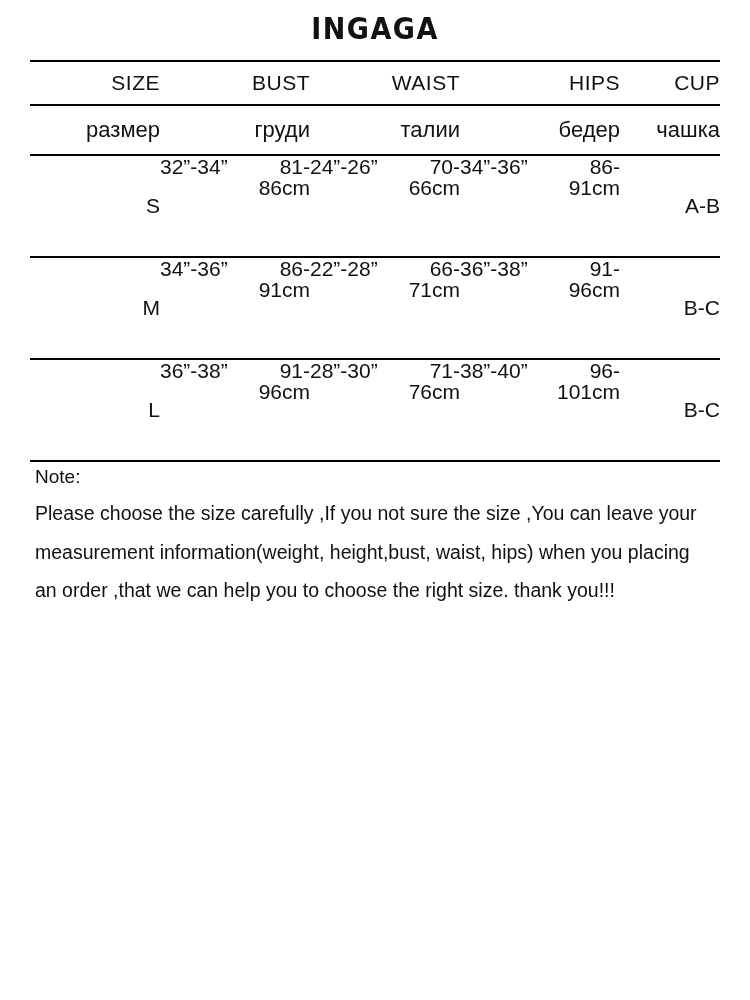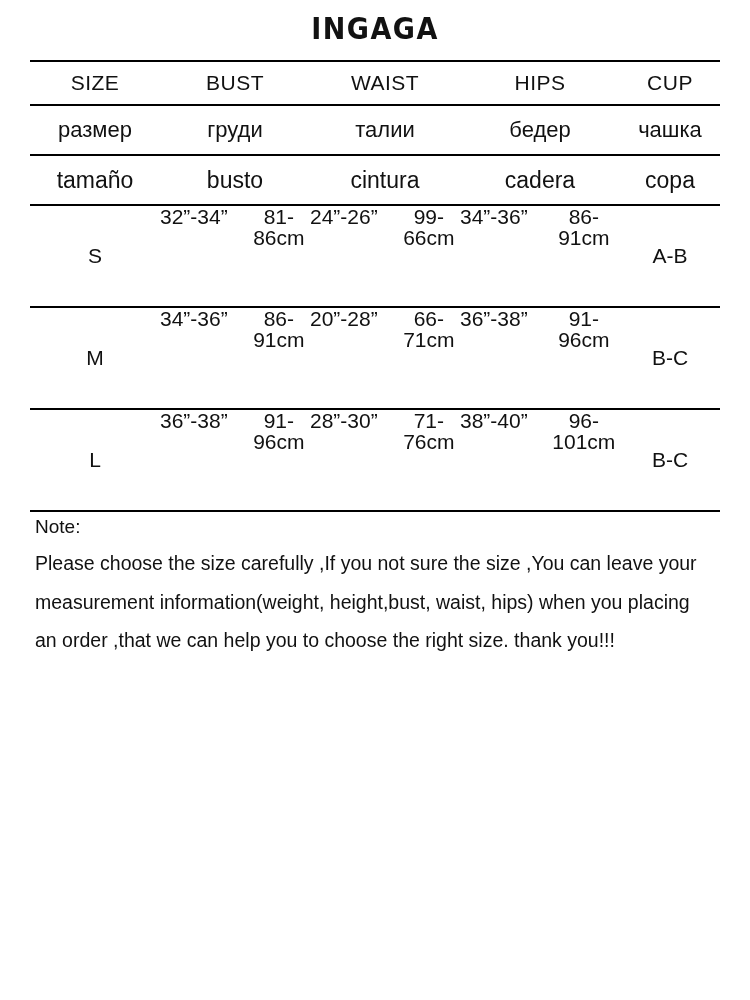--- a/index.html
+++ b/index.html
@@ -36,21 +36,21 @@
   }
 
   
   .size-table {
     width: 690px;
     margin: 16px auto 0 auto;
     border-collapse: collapse;
     table-layout: fixed;
   }
   .size-table td {
-    text-align: center;
+    text-align: right;
     vertical-align: middle;
     padding: 0;
     color: #111;
   }
   .row-head td {
     border-top: 2px solid #000;
   }
   .row-div td {
     border-top: 2px solid #000;
   }
@@ -200,40 +200,33 @@
         <td>HIPS</td>
         <td>CUP</td>
       </tr>
       <tr class="hdr-ru row-div">
         <td>размер</td>
         <td>груди</td>
         <td>талии</td>
         <td>бедер</td>
         <td>чашка</td>
       </tr>
-      <tr class="hdr-es row-div">
-        <td>tamaño</td>
-        <td>busto</td>
-        <td>cintura</td>
-        <td>cadera</td>
-        <td>copa</td>
-      </tr>
 
       <tr class="data-row row-div">
         <td class="sz">S</td>
         <td>
           <div class="meas">
             <span>32”-34”</span>
             <span>81-86cm</span>
           </div>
         </td>
         <td>
           <div class="meas">
             <span>24”-26”</span>
-            <span>99-66cm</span>
+            <span>70-66cm</span>
           </div>
         </td>
         <td>
           <div class="meas">
             <span>34”-36”</span>
             <span>86-91cm</span>
           </div>
         </td>
         <td>A-B</td>
       </tr>
@@ -241,21 +234,21 @@
       <tr class="data-row row-div">
         <td class="sz">M</td>
         <td>
           <div class="meas">
             <span>34”-36”</span>
             <span>86-91cm</span>
           </div>
         </td>
         <td>
           <div class="meas">
-            <span>20”-28”</span>
+            <span>22”-28”</span>
             <span>66-71cm</span>
           </div>
         </td>
         <td>
           <div class="meas">
             <span>36”-38”</span>
             <span>91-96cm</span>
           </div>
         </td>
         <td>B-C</td>

